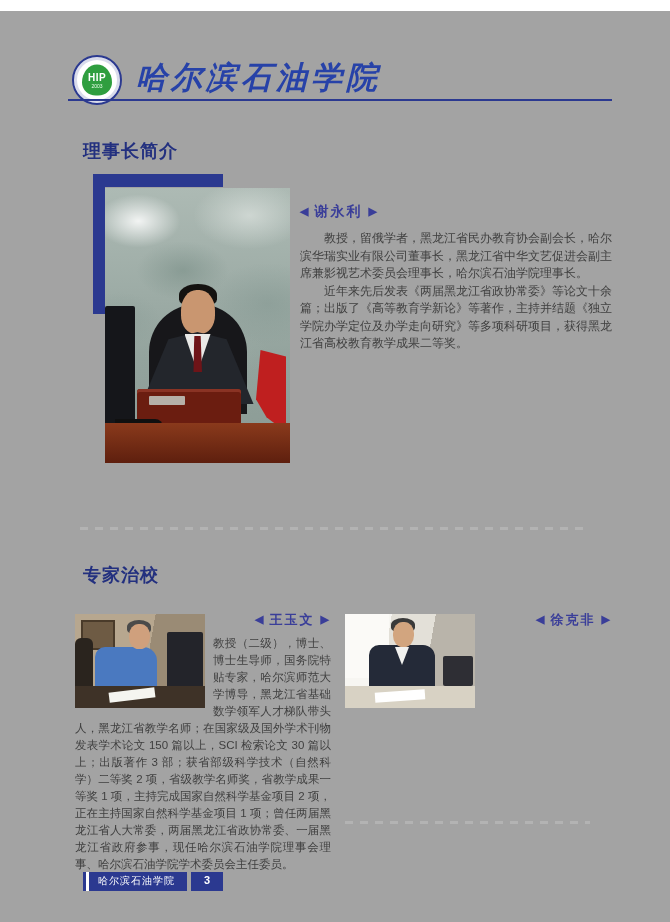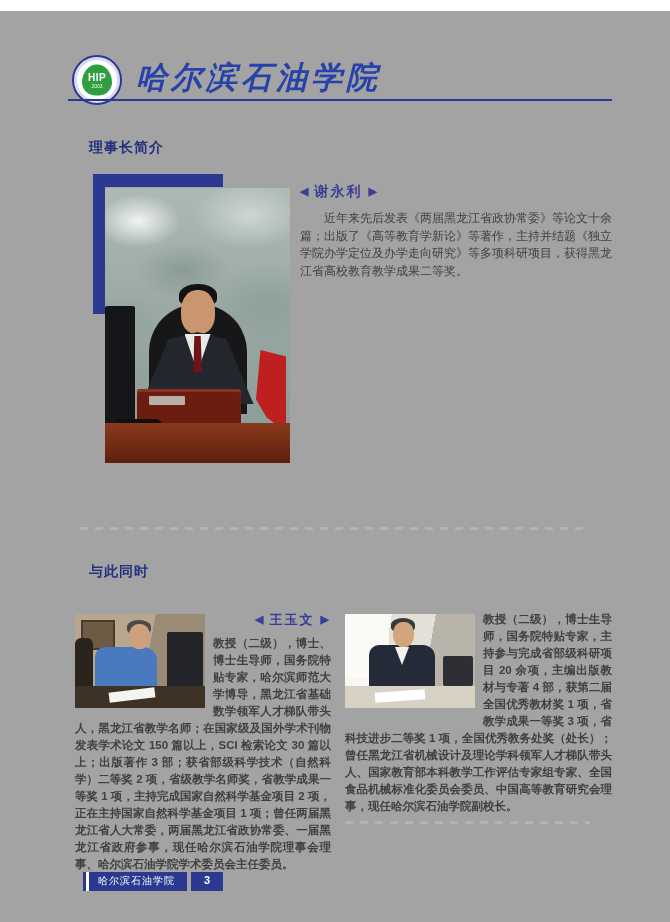--- a/index.html
+++ b/index.html
@@ -12,21 +12,21 @@
   .logo-inner{position:absolute;left:50%;top:50%;transform:translate(-50%,-50%);width:30px;height:31px;background:#2f9e3f;border-radius:50% 50% 46% 46%/58% 58% 42% 42%;display:flex;flex-direction:column;align-items:center;justify-content:center;}
   .logo-abbr{color:#fff;font-weight:bold;font-size:10px;line-height:10px;letter-spacing:.5px;}
   .logo-year{color:#eaffea;font-size:5px;line-height:6px;}
   .script-title{
     position:absolute;left:136px;top:46px;font-family:"DejaVu Serif",serif;font-style:italic;font-weight:bold;
     font-size:31px;letter-spacing:4px;color:#2742a8;white-space:nowrap;
   }
   .header-rule{position:absolute;left:68px;top:88px;width:544px;height:2px;background:#2b3990;}
 
   
-  .section-title{position:absolute;left:89px;font-size:14px;font-weight:bold;color:#23307f;letter-spacing:1px;}
+  .section-title{position:absolute;left:83px;font-size:18px;font-weight:bold;color:#23307f;letter-spacing:1px;}
   .st-chairman{top:128px;}
   .st-experts{top:552px;}
 
   
   .frame-top{position:absolute;left:93px;top:163px;width:130px;height:13px;background:#2b3990;}
   .frame-left{position:absolute;left:93px;top:163px;width:12px;height:140px;background:#2b3990;}
   .c-photo{
     position:absolute;left:105px;top:177px;width:185px;height:275px;overflow:hidden;
     background:
       radial-gradient(ellipse 60px 38px at 18% 12%, rgba(255,255,255,.85), transparent 70%),
@@ -44,41 +44,41 @@
   .c-hair{left:50%;transform:translateX(-50%);top:96px;width:38px;height:22px;background:#141210;border-radius:50% 50% 30% 30%;}
   .c-head{left:50%;transform:translateX(-50%);top:102px;width:34px;height:44px;background:#c99670;border-radius:46% 46% 42% 42%;}
   .c-suit{left:50%;transform:translateX(-50%);top:144px;width:112px;height:72px;background:#23262c;clip-path:polygon(50% 0,76% 10%,100% 100%,0 100%,24% 10%);}
   .c-shirt{left:50%;transform:translateX(-50%);top:146px;width:26px;height:38px;background:#e9e9e7;clip-path:polygon(0 0,100% 0,50% 100%);}
   .c-tie{left:50%;transform:translateX(-50%);top:148px;width:9px;height:36px;background:#6e1418;clip-path:polygon(15% 0,85% 0,100% 100%,0 100%);}
   .c-mic{left:32px;top:201px;width:104px;height:36px;background:#6b1d10;border-radius:3px;box-shadow:inset 0 3px 0 #8a3324;}
   .c-mic-label{left:44px;top:208px;width:36px;height:9px;background:#b6b0a8;border-radius:1px;}
   .c-desk{left:0;bottom:0;width:100%;height:40px;background:linear-gradient(#8a3a1c,#5e1f0e);}
   .c-cable{left:10px;bottom:28px;width:48px;height:16px;background:#101010;border-radius:0 8px 2px 2px;}
 
-  .c-text{position:absolute;left:300px;top:172px;width:312px;}
+  .c-text{position:absolute;left:300px;top:192px;width:312px;}
   .name-line{font-size:14px;font-weight:bold;color:#3a3e99;letter-spacing:2px;margin:0 0 9px 0;}
   .name-line .arr{font-size:11px;position:relative;top:-1px;letter-spacing:0;}
   .name-line .nm{margin:0 6px;}
   .c-text p{
     margin:0;font-size:12px;line-height:17.5px;color:#3f3f3f;text-align:justify;text-indent:2em;
   }
 
   
   .dash{position:absolute;height:3px;background-image:repeating-linear-gradient(90deg,#b3b3b3 0 8px,transparent 8px 15px);}
   .dash-1{left:80px;top:516px;width:508px;}
   .dash-2{left:345px;top:810px;width:245px;}
 
   
   .expert{position:absolute;top:600px;}
   .expert-left{left:75px;width:256px;}
   .expert-right{left:345px;width:267px;}
   .e-photo{float:left;width:130px;height:94px;margin:3px 8px 6px 0;overflow:hidden;position:relative;}
   .e-photo div{position:absolute;}
   .expert .name-line{text-align:right;font-size:13px;margin:0 2px 6px 0;}
-  .expert p{margin:0;font-size:11.5px;line-height:17px;color:#3f3f3f;text-align:justify;font-weight:bold;}
+  .expert p{margin:0;font-size:11.5px;line-height:17px;color:#3f3f3f;text-align:justify;}
 
   
   .w-bg{background:linear-gradient(100deg,#b7a78f 0 55%,#9a8b75 55% 100%);}
   .w-frame{left:6px;top:6px;width:30px;height:26px;background:#6e5b44;border:2px solid #4a3b2a;}
   .w-monitor{right:2px;top:18px;width:36px;height:58px;background:#23242a;border-radius:2px;}
   .w-chair{left:0;top:24px;width:18px;height:58px;background:#2a241e;border-radius:6px 6px 0 0;}
   .w-hair{left:52px;top:6px;width:24px;height:14px;background:#4a4a4a;border-radius:50% 50% 30% 30%;}
   .w-head{left:54px;top:10px;width:21px;height:25px;background:#cfa07d;border-radius:46%;}
   .w-body{left:20px;top:33px;width:62px;height:44px;background:#4a79c0;border-radius:10px 14px 4px 4px;}
   .w-desk{left:0;bottom:0;width:100%;height:22px;background:#3e3227;}
@@ -131,26 +131,27 @@
     <div class="c-mic"></div>
     <div class="c-mic-label"></div>
     <div class="c-cable"></div>
     <div class="c-desk"></div>
   </div>
 
   <div class="c-text">
     <div class="name-line">
       <span class="arr">◀</span><span class="nm">谢永利</span><span class="arr">▶</span>
     </div>
+    <p>教授，留俄学者，黑龙江省民办教育协会副会长，哈尔滨华瑞实业有限公司董事长，黑龙江省中华文艺促进会副主席兼影视艺术委员会理事长，哈尔滨石油学院理事长。</p>
     <p>近年来先后发表《两届黑龙江省政协常委》等论文十余篇；出版了《高等教育学新论》等著作，主持并结题《独立学院办学定位及办学走向研究》等多项科研项目，获得黑龙江省高校教育教学成果二等奖。</p>
   </div>
 
   <div class="dash dash-1"></div>
 
-  <div class="section-title st-experts">与此同时</div>
+  <div class="section-title st-experts">专家治校</div>
 
   <div class="expert expert-left">
     <div class="e-photo w-bg">
       <div class="w-frame"></div>
       <div class="w-chair"></div>
       <div class="w-monitor"></div>
       <div class="w-body"></div>
       <div class="w-hair"></div>
       <div class="w-head"></div>
       <div class="w-desk"></div>
@@ -166,21 +167,23 @@
     <div class="e-photo x-bg">
       <div class="x-window"></div>
       <div class="x-printer"></div>
       <div class="x-body"></div>
       <div class="x-shirt"></div>
       <div class="x-hair"></div>
       <div class="x-head"></div>
       <div class="x-desk"></div>
       <div class="x-paper"></div>
     </div>
-    <p>教授（二级），博士生导师，国务院特贴专家，主持参与完成省部级科研项目 20 余项，主编出版教材与专著 4 部，获第二届全国优秀教材奖 1 项，省教学成果一等奖 3 项，省科技进步二等奖 1 项，全国优秀教务处奖（处长）；曾任黑龙江省机械设计及理论学科领军人才梯队带头人、国家教育部本科教学工作评估专家组专家、全国食品机械标准化委员会委员、中国高等教育研究会理事，现任哈尔滨石油学院副校长。</p>
+    <div class="name-line">
+      <span class="arr">◀</span><span class="nm">徐克非</span><span class="arr">▶</span>
+    </div>
   </div>
 
   <div class="dash dash-2"></div>
 
   <div class="footer">
     <div class="f-school">哈尔滨石油学院</div>
     <div class="f-page">3</div>
   </div>
 
 </div>

